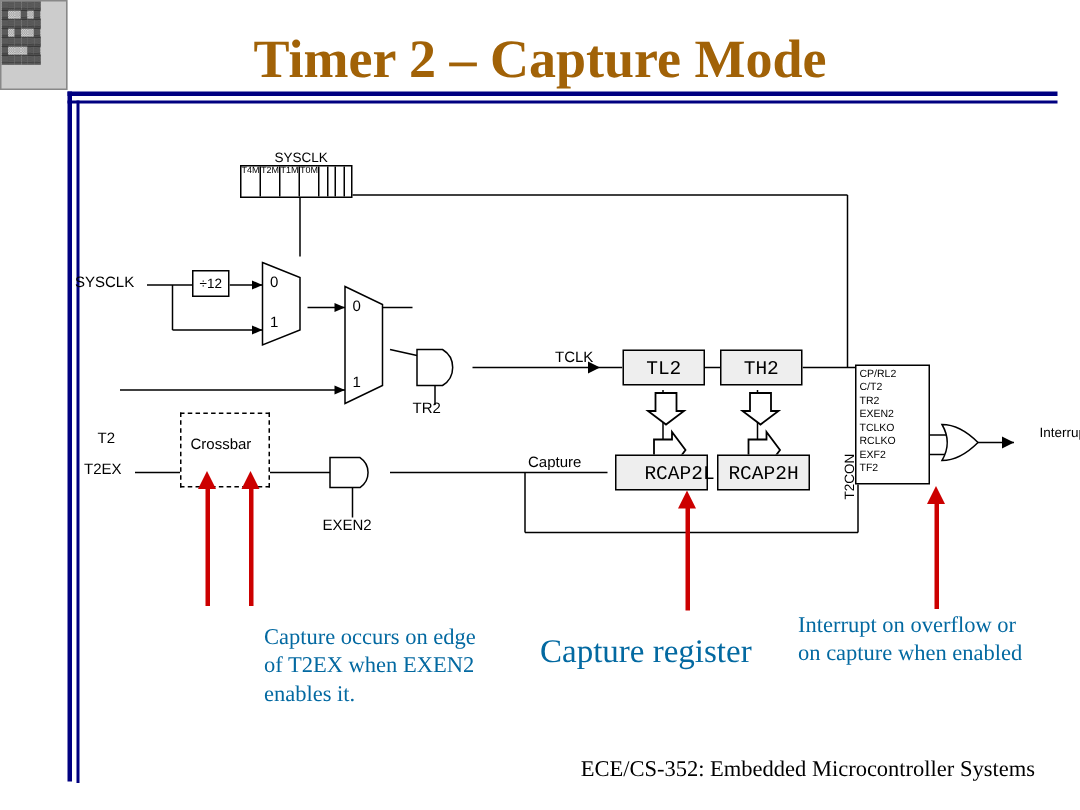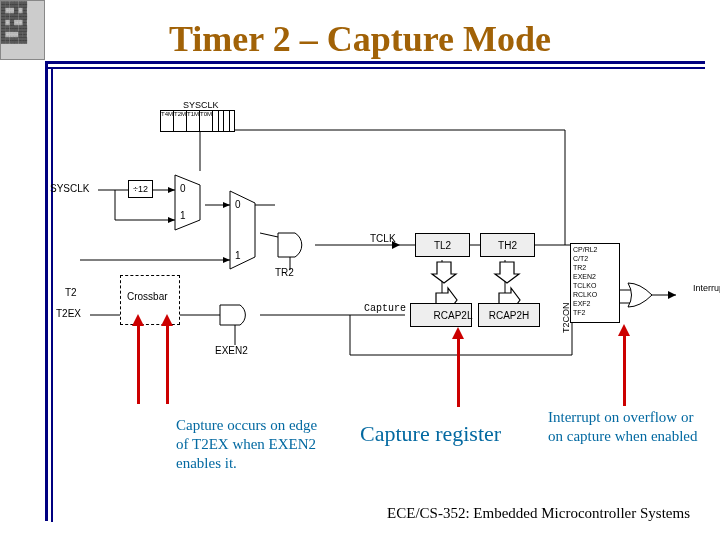--- a/index.html
+++ b/index.html
@@ -53,21 +53,21 @@
     font-family: Liberation Serif, serif;
   }
   .caption {
     position: absolute;
     font-size: 15px;
     color: #0369a1;
     line-height: 1.25;
   }
   .cap1 { left: 176px; top: 416px; width: 150px; }
   .cap2 { left: 360px; top: 420px; width: 150px; font-size: 22px; }
-  .cap3 { left: 532px; top: 408px; width: 150px; margin-left: 16px; }
+  .cap3 { left: 532px; top: 408px; width: 150px; }
   
   .blk {
     position: absolute;
     border: 1px solid #000;
     font-family: Arial, sans-serif;
     font-size: 9px;
     text-align: center;
     background: #fff;
   }
   .lbl {
@@ -78,22 +78,22 @@
   }
   .dashed {
     position: absolute;
     border: 1px dashed #000;
     background: #fff;
   }
   .reg {
     position: absolute;
     border: 1.5px solid #000;
     background: #eee;
-    font-family: Liberation Sans, sans-serif;
-    font-size: 10px;
+    font-family: Liberation Mono, monospace;
+    font-size: 13px;
     text-align: center;
     display: flex;
     align-items: center;
     justify-content: center;
   }
   .red-arrow {
     position: absolute;
     width: 3px;
     background: #cc0000;
   }
@@ -228,21 +228,21 @@
   <div class="lbl" style="left:175px; top:104px;">0</div>
   <div class="lbl" style="left:175px; top:155px;">1</div>
 
   
   <div class="dashed" style="left:60px; top:180px; width:60px; height:50px;"></div>
   <div class="lbl" style="left:67px; top:196px;">Crossbar</div>
 
   <div class="lbl" style="left:215px; top:172px;">TR2</div>
   <div class="lbl" style="left:155px; top:250px;">EXEN2</div>
   <div class="lbl" style="left:310px; top:138px;">TCLK</div>
-  <div class="lbl" style="left:304px; top:208px;font-family:Liberation Mono, monospace;">Capture</div>
+  <div class="lbl" style="left:292px; top:208px;">Capture</div>
   <div class="lbl" style="left:593px; top:188px; font-size:9px;padding-left:40px;">Interrupt</div>
 
   
   <div class="reg" style="left:355px; top:138px; width:55px; height:24px;">TL2</div>
   <div class="reg" style="left:420px; top:138px; width:55px; height:24px;">TH2</div>
 
   
   <div class="reg" style="left:350px; top:208px; width:62px; height:24px;padding-left:24px;">RCAP2L</div>
   <div class="reg" style="left:418px; top:208px; width:62px; height:24px;">RCAP2H</div>
 

